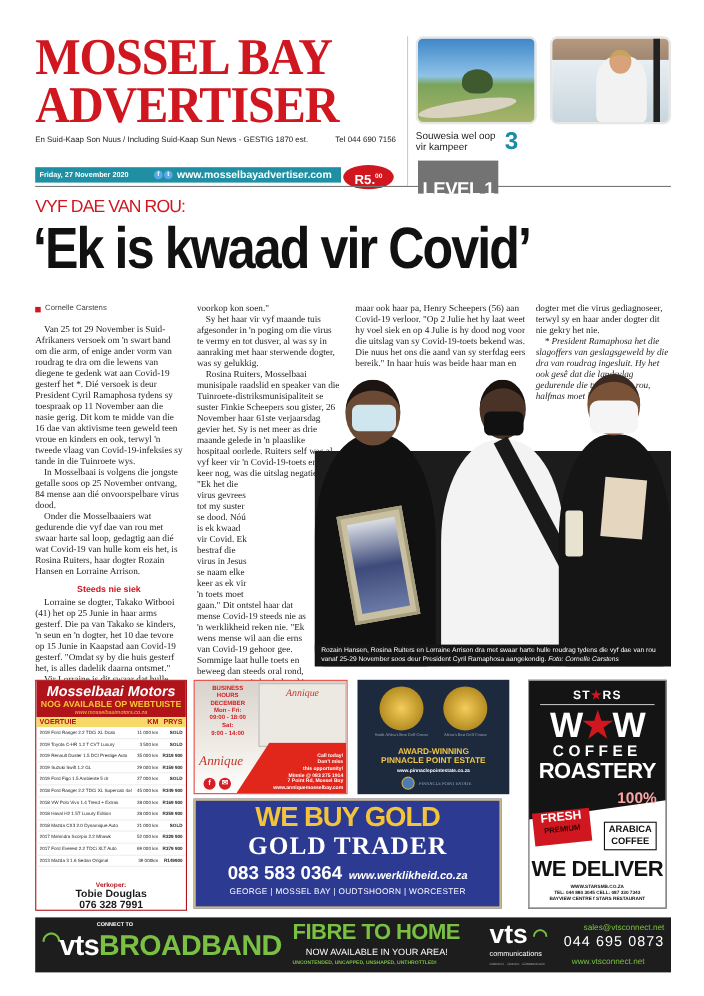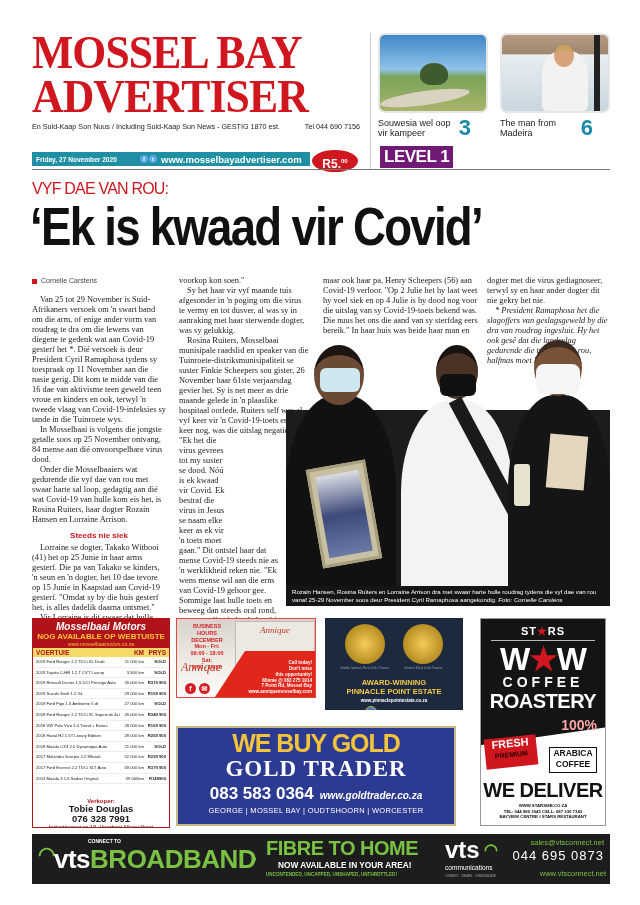--- a/index.html
+++ b/index.html
@@ -30,21 +30,21 @@
   .img-beach .tree { position: absolute; left: 40px; top: 28px; width: 28px; height: 22px; background: #3f5a2e; border-radius: 50% 50% 40% 40%; }
   .img-boat { background: linear-gradient(180deg, #b59a80 0%, #a08771 25%, #e8eef2 26%, #c8d6de 100%); }
   .img-boat .person { position: absolute; left: 40px; top: 16px; width: 46px; height: 60px; background: #f2f2f2; border-radius: 40% 40% 10% 10%; }
   .img-boat .head { position: absolute; left: 52px; top: 10px; width: 20px; height: 22px; background: #d8a27a; border-radius: 50%; border-top: 5px solid #c9a25f; }
   .img-boat .mast { position: absolute; left: 92px; top: 0; width: 6px; height: 80px; background: #222; }
   .teaser-row { display: flex; justify-content: space-between; align-items: center; margin-top: 2px; }
   .teaser-cap { font-family: "Liberation Sans", sans-serif; font-size: 9px; line-height: 10px; color: #222; }
   .teaser-num { font-family: "Liberation Sans", sans-serif; font-weight: bold; font-size: 22px; color: #1a8aa8; }
 
   .lockdown { position: absolute; left: 380px; top: 146px; width: 230px; height: 22px; display: flex; font-family: "Liberation Sans", sans-serif; font-weight: bold; font-size: 17px; line-height: 22px; }
-  .lockdown .lv { background: #701a75; color: #fff; padding: 0 4px; letter-spacing: -0.5px; }
+  .lockdown .lv { background: #737373; color: #fff; padding: 15px 4px; letter-spacing: -0.5px; }
   .lockdown .ed { background: #111; color: #fff; flex: 1; padding-left: 4px; letter-spacing: -0.5px; }
 
   
   .kicker { position: absolute; left: 32px; top: 180px; font-family: "Liberation Sans", sans-serif; color: #d0171f; font-size: 16px; letter-spacing: -0.8px; }
   .headline { position: absolute; left: 30px; top: 196px; font-family: "Liberation Sans", sans-serif; font-weight: bold; font-size: 53px; line-height: 62px; letter-spacing: -2px; color: #111; transform: scaleX(0.86); transform-origin: left; white-space: nowrap; }
 
   
   .col { position: absolute; font-family: "Liberation Serif", serif; font-size: 8.4px; line-height: 10px; color: #222; text-align: left; }
   .col p { text-indent: 8px; }
   .byline { display: flex; align-items: center; gap: 4px; font-family: "Liberation Sans", sans-serif; font-size: 7px; color: #444; margin-bottom: 9px; }
@@ -75,45 +75,45 @@
   .m3 { position: absolute; left: 250px; top: 24px; width: 44px; height: 30px; background: #f5f5f5; border-radius: 8px; }
   .card { position: absolute; left: 262px; top: 95px; width: 38px; height: 54px; background: #e5d7bf; transform: rotate(5deg); }
   .candle { position: absolute; left: 228px; top: 124px; width: 16px; height: 42px; background: #e8e2d0; border-radius: 3px; }
   .caption { position: absolute; left: 0; bottom: 0; width: 100%; height: 20px; background: #151515; color: #fff; font-family: "Liberation Sans", sans-serif; font-size: 6.1px; line-height: 8px; padding: 2px 6px; }
   .caption i { font-style: italic; }
 
   
   .ad { position: absolute; overflow: hidden; }
   .ad-motors { left: 32px; top: 618px; width: 138px; height: 210px; border: 1px solid #b0141a; background: #fff; }
   .motors-head { background: #b0141a; color: #fff; text-align: center; font-family: "Liberation Sans", sans-serif; padding: 2px 0 1px; }
-  .motors-brand { font-style: italic; font-weight: bold; font-size: 10px; text-align: center; }
+  .motors-brand { font-style: italic; font-weight: bold; font-size: 13px; text-align: center; }
   .motors-tag { color: #f7c335; font-weight: bold; font-size: 8px; }
   .motors-url { color: #f7c335; font-size: 5px; font-style: italic; }
   .motors-th { display: flex; background: #f7d96a; font-family: "Liberation Sans", sans-serif; font-weight: bold; font-size: 6.5px; color: #b0141a; padding: 1px 3px; }
   .motors-row { display: flex; font-family: "Liberation Sans", sans-serif; font-size: 4.2px; line-height: 9.6px; padding: 0 3px; border-bottom: 0.5px solid #eee; color: #222; }
   .mc1 { flex: 1; white-space: nowrap; overflow: hidden; }
   .mc2 { width: 24px; text-align: right; }
   .mc3 { width: 22px; text-align: right; font-weight: bold; }
   .motors-seller { text-align: center; font-family: "Liberation Sans", sans-serif; margin-top: 14px; }
   .motors-seller .lbl { color: #b0141a; font-weight: bold; font-size: 6px; }
   .motors-seller .nm { font-weight: bold; font-size: 9.5px; line-height: 10px; }
   .motors-seller .ph { font-weight: bold; font-size: 9.5px; line-height: 10px; }
   .motors-seller .ad1 { font-size: 5.8px; }
 
-  .ad-annique { left: 176px; top: 618px; width: 140px; height: 80px; border: 1px solid #e6483d; background: linear-gradient(180deg, #d8d3cc 0%, #f0ece6 60%, #fff 100%); }
+  .ad-annique { left: 176px; top: 618px; width: 140px; height: 104px; border: 1px solid #e6483d; background: linear-gradient(180deg, #d8d3cc 0%, #f0ece6 60%, #fff 100%); }
   .ann-hours { position: absolute; left: 4px; top: 4px; width: 52px; text-align: center; color: #d41f26; font-family: "Liberation Sans", sans-serif; font-weight: bold; font-size: 5.5px; line-height: 6.8px; }
   .ann-shop { position: absolute; left: 58px; top: 2px; width: 80px; height: 58px; background: #ece8e2; border: 1px solid #bbb; }
   .ann-shop-sign { font-family: "Liberation Serif", serif; font-style: italic; color: #c0392b; font-size: 9px; text-align: center; margin-top: 3px; }
   .ann-red { position: absolute; right: 0; bottom: 0; width: 100px; height: 46px; background: #e1261c; clip-path: polygon(30% 0, 100% 0, 100% 100%, 0 100%); }
   .ann-cta { position: absolute; right: 3px; bottom: 2px; text-align: right; color: #fff; font-family: "Liberation Sans", sans-serif; font-weight: bold; font-size: 4.6px; line-height: 5.8px; }
   .ann-logo { position: absolute; left: 4px; bottom: 22px; font-family: "Liberation Serif", serif; font-style: italic; color: #c0392b; font-size: 12px; }
   .ann-icons { position: absolute; left: 8px; bottom: 3px; display: flex; gap: 3px; }
   .ann-icons span { width: 11px; height: 11px; border-radius: 50%; background: #d41f26; color: #fff; font-size: 7px; text-align: center; line-height: 11px; font-family: "Liberation Sans", sans-serif; font-weight: bold; }
 
-  .ad-pinnacle { left: 325px; top: 618px; width: 138px; height: 92px; background: #1d2a3e; }
+  .ad-pinnacle { left: 325px; top: 618px; width: 138px; height: 104px; background: #1d2a3e; }
   .laurel { position: absolute; top: 6px; width: 40px; height: 40px; border-radius: 50%; background: radial-gradient(circle, #f3cc5a 0%, #b58d22 70%); }
   .pin-lab { position: absolute; top: 48px; width: 50px; text-align: center; color: #9aa5b8; font-family: "Liberation Serif", serif; font-size: 3.8px; }
   .pin-title { position: absolute; left: 0; width: 100%; top: 60px; text-align: center; color: #f0c54a; font-family: "Liberation Sans", sans-serif; font-weight: bold; font-size: 7.6px; line-height: 9px; }
   .pin-url { position: absolute; left: 0; width: 100%; top: 80px; text-align: center; color: #fff; font-family: "Liberation Sans", sans-serif; font-size: 4.5px; font-weight: bold; }
   .pin-logo { position: absolute; left: 40px; top: 88px; width: 12px; height: 12px; border-radius: 50%; background: #4b7cb3; border: 1px solid #c9a94d; }
   .pin-logo-t { position: absolute; left: 56px; top: 92px; color: #9aa5b8; font-size: 4px; font-family: "Liberation Serif", serif; }
 
   .ad-gold { left: 176px; top: 726px; width: 280px; height: 100px; background: #2d3a92; border: 2px solid #c9b88a; }
   .gold-1 { text-align: center; font-family: "Liberation Sans", sans-serif; font-weight: bold; font-size: 25px; line-height: 27px; color: #f3c43a; margin-top: 2px; letter-spacing: -1px; }
   .gold-2 { text-align: center; font-family: "Liberation Serif", serif; font-weight: bold; font-size: 23px; line-height: 24px; color: #fff; letter-spacing: 1px; }
@@ -139,29 +139,29 @@
   .stars-foot { position: absolute; left: 0; width: 100%; top: 184px; text-align: center; color: #111; font-family: "Liberation Sans", sans-serif; font-weight: bold; font-size: 4.3px; line-height: 5.6px; }
 
   .ad-vts { left: 32px; top: 834px; width: 578px; height: 50px; background: #1d1d1d; font-family: "Liberation Sans", sans-serif; }
   .vts-wifi { position: absolute; left: 6px; top: 8px; color: #7ac143; font-size: 20px; font-weight: bold; }
   .vts-connect { position: absolute; left: 56px; top: 4px; color: #fff; font-size: 5px; font-weight: bold; }
   .vts-brand { position: absolute; left: 22px; top: 10px; font-weight: bold; font-size: 26px; line-height: 30px; letter-spacing: -0.5px; }
   .vts-brand .v { color: #fff; }
   .vts-brand .b { color: #7ac143; }
   .vts-chev { position: absolute; left: 214px; top: 0; width: 10px; height: 50px; border-right: 1px solid #7ac143; clip-path: polygon(0 0, 100% 50%, 0 100%); }
   .fibre { position: absolute; left: 234px; top: 3px; color: #7ac143; font-weight: bold; font-size: 20px; line-height: 22px; letter-spacing: -0.5px; }
-  .fibre-2 { position: absolute; left: 234px; top: 26px; color: #fff; font-weight: bold; font-size: 8.3px; padding-left: 12px; }
+  .fibre-2 { position: absolute; left: 234px; top: 26px; color: #fff; font-weight: normal; font-size: 8.3px; padding-left: 12px; }
   .fibre-3 { position: absolute; left: 234px; top: 38px; color: #7ac143; font-weight: bold; font-size: 4.6px; }
   .vts-logo2 { position: absolute; left: 413px; top: 4px; color: #fff; font-weight: bold; font-size: 24px; line-height: 24px; }
   .vts-logo2-w { position: absolute; left: 452px; top: 6px; color: #7ac143; font-size: 16px; font-weight: bold; }
   .vts-comm { position: absolute; left: 413px; top: 30px; color: #fff; font-size: 6.6px; }
   .vts-comm-s { position: absolute; left: 413px; top: 40px; color: #aaa; font-size: 2.8px; }
   .vts-mail { position: absolute; right: 6px; top: 4px; color: #7ac143; font-size: 7.5px; }
   .vts-phone { position: absolute; right: 6px; top: 14px; color: #fff; font-size: 13px; letter-spacing: 1px; }
-  .vts-web { position: absolute; right: 4px; top: 35px; color: #7ac143; font-size: 7.5px; }
+  .vts-web { position: absolute; right: 24px; top: 35px; color: #7ac143; font-size: 7.5px; }
 </style>
 </head>
 <body>
 
 <div class="masthead">
   <div class="mast-title">MOSSEL BAY</div>
   <div class="mast-title">ADVERTISER</div>
   <div class="mast-sub">
     <span>En Suid-Kaap Son Nuus / Including Suid-Kaap Sun News - GESTIG 1870 est.</span>
     <span>Tel 044 690 7156</span>
@@ -191,27 +191,20 @@
     </div>
     <div class="teaser-num">3</div>
   </div>
 </div>
 <div class="teaser teaser2">
   <div class="teaser-img img-boat">
       <div class="mast"></div>
       <div class="person"></div>
       <div class="head"></div>
     </div>
-  <div class="teaser-row">
-    <div class="teaser-cap">
-      <div>The man from</div>
-      <div>Madeira</div>
-    </div>
-    <div class="teaser-num">6</div>
-  </div>
 </div>
 <div class="lockdown">
   <span class="lv">LEVEL 1</span>
 </div>
 
 <div class="kicker">VYF DAE VAN ROU:</div>
 <div class="headline">‘Ek is kwaad vir Covid’</div>
 
 <div class="col col1">
   <div class="byline">
@@ -389,21 +382,21 @@
   <div class="pin-url">www.pinnaclepointestate.co.za</div>
   <div class="pin-logo"></div>
   <div class="pin-logo-t">PINNACLE POINT ESTATE</div>
 </div>
 
 <div class="ad ad-gold">
   <div class="gold-1">WE BUY GOLD</div>
   <div class="gold-2">GOLD TRADER</div>
   <div class="gold-3">
     <span class="ph">083 583 0364</span>
-    <span class="url">www.goldtrader.co.za</span>
+    <span class="url">www.werklikheid.co.za</span>
   </div>
   <div class="gold-4">GEORGE  |  MOSSEL BAY  |  OUDTSHOORN  |  WORCESTER</div>
 </div>
 
 <div class="ad ad-stars">
   <div class="stars-brand"><span>ST</span><span class="st">★</span><span>RS</span></div>
   <div class="stars-rule"></div>
   <div class="wow"><span>W</span><span class="o">★</span><span>W</span></div>
   <div class="coffee">COFFEE</div>
   <div class="roastery">ROASTERY</div>

